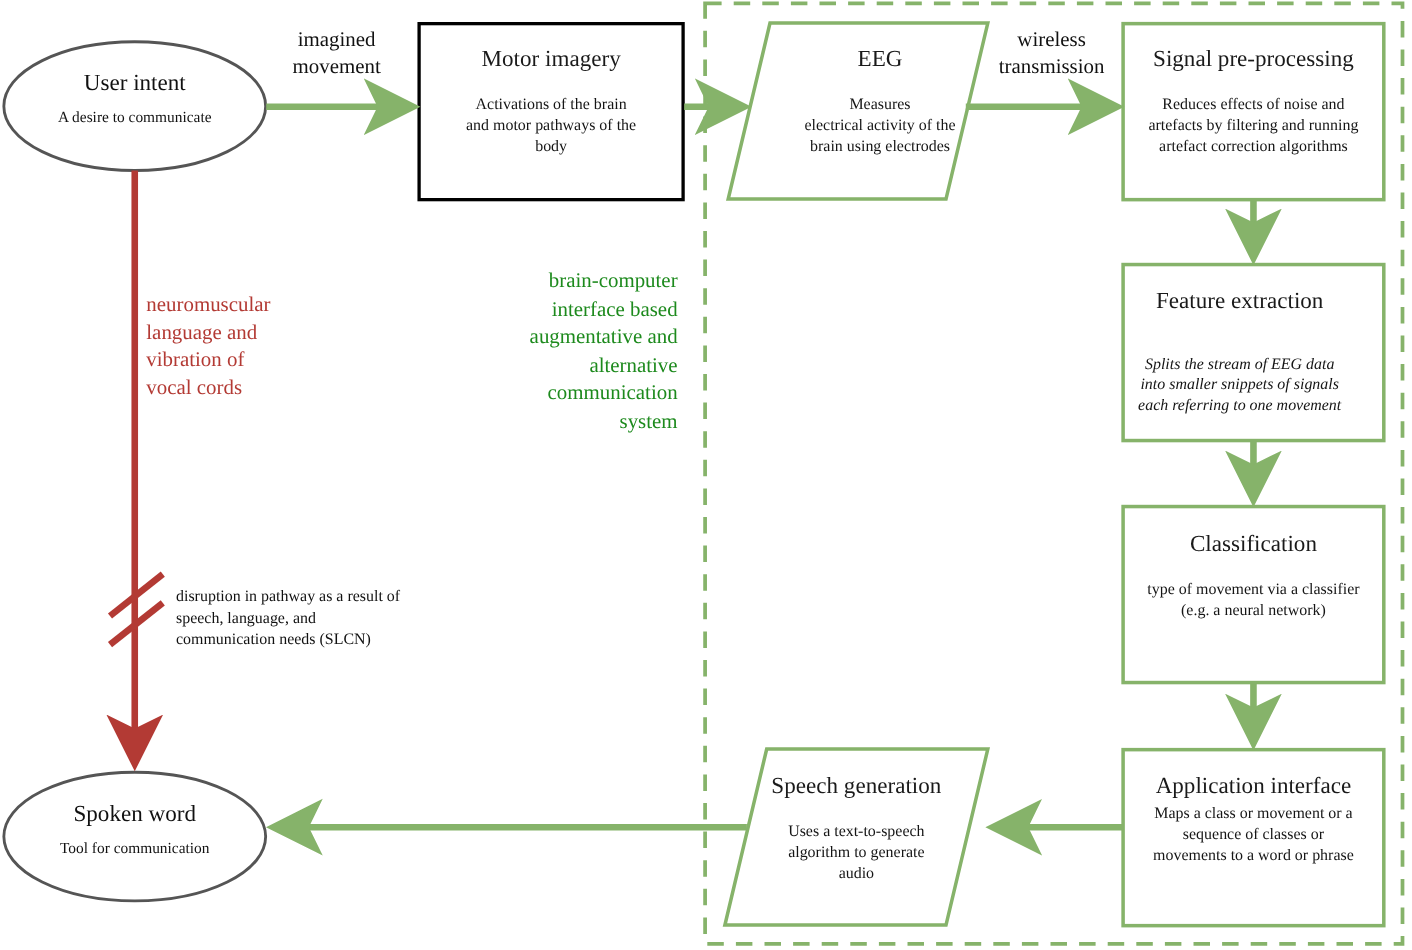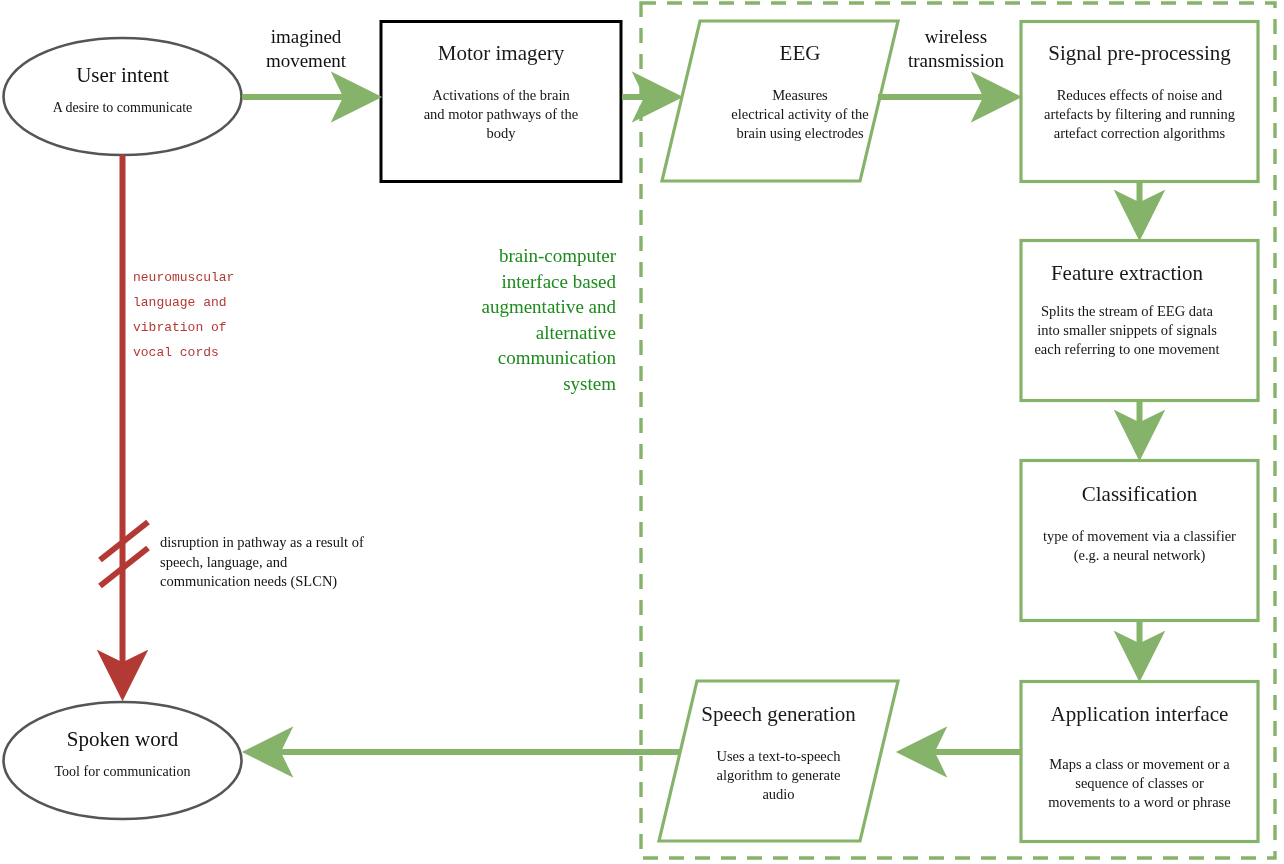--- a/index.html
+++ b/index.html
@@ -50,24 +50,23 @@
   .edge-label {
     position: absolute;
     text-align: center;
     font-size: 19px;
     line-height: 24px;
     color: #111111;
   }
   .annot-red {
     position: absolute;
     color: #b33a34;
-    font-size: 13px;
+    font-size: 19px;
     line-height: 25px;
     text-align: left;
-    font-family: Liberation Mono, monospace;
   }
   .annot-green {
     position: absolute;
     color: #1d8a1d;
     font-size: 19px;
     line-height: 25.5px;
     text-align: right;
     font-weight: normal;
   }
   .annot-black {
@@ -164,38 +163,38 @@
     <div class="node-title">Signal pre-processing</div>
     <div class="node-desc" style="margin-top:20px;">
       <div>Reduces effects of noise and</div>
       <div>artefacts by filtering and running</div>
       <div>artefact correction algorithms</div>
     </div>
   </div>
 
   <div class="node-text" style="left:1022px; top:260px; width:210px;">
     <div class="node-title">Feature extraction</div>
-    <div class="node-desc" style="margin-top:16px;">
+    <div class="node-desc" style="margin-top:36px;font-style:italic;">
       <div>Splits the stream of EEG data</div>
       <div>into smaller snippets of signals</div>
       <div>each referring to one movement</div>
     </div>
   </div>
 
   <div class="node-text" style="left:1022px; top:481px; width:235px;">
     <div class="node-title">Classification</div>
     <div class="node-desc" style="margin-top:20px;">
       <div>type of movement via a classifier</div>
       <div>(e.g. a neural network)</div>
     </div>
   </div>
 
   <div class="node-text" style="left:1022px; top:701px; width:235px;">
     <div class="node-title">Application interface</div>
-    <div class="node-desc" style="margin-top:28px;">
+    <div class="node-desc" style="margin-top:4px;">
       <div>Maps a class or movement or a</div>
       <div>sequence of classes or</div>
       <div>movements to a word or phrase</div>
     </div>
   </div>
 
   <div class="node-text" style="left:662px; top:701px; width:233px;">
     <div class="node-title">Speech generation</div>
     <div class="node-desc" style="margin-top:20px;">
       <div>Uses a text-to-speech</div>

